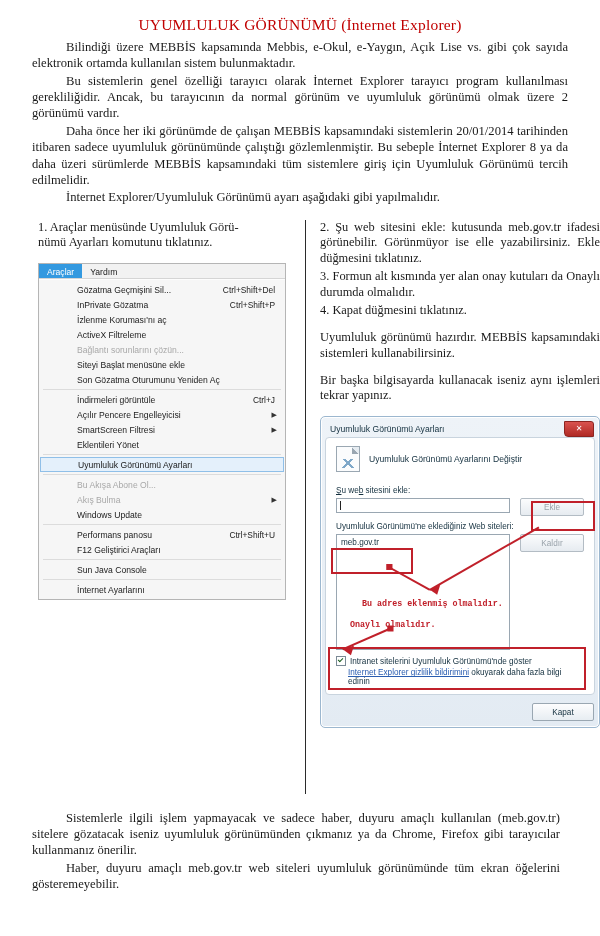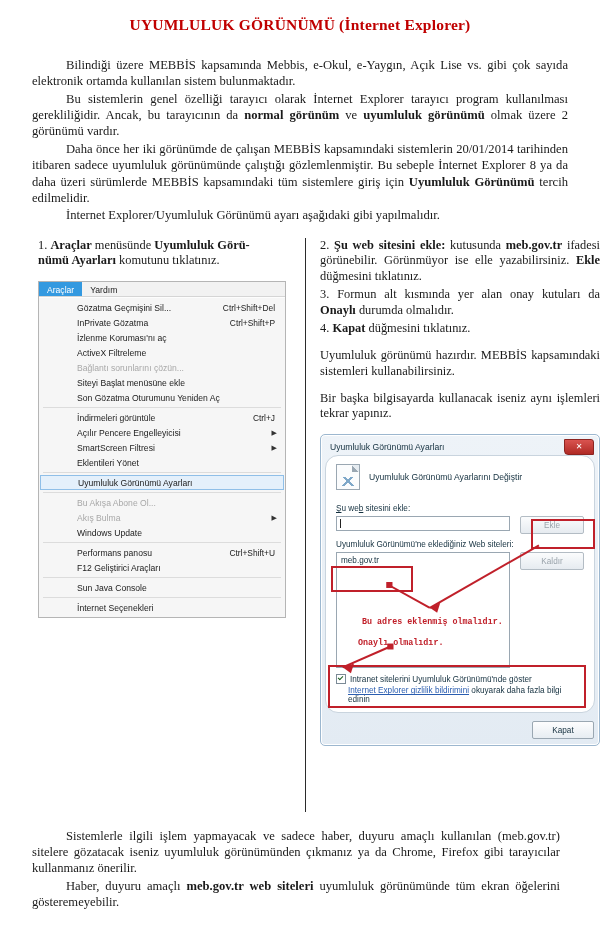--- a/index.html
+++ b/index.html
@@ -21,41 +21,41 @@
     width: 600px;
     height: 936px;
     padding: 0;
     box-sizing: border-box;
   }
 
   
   .doc-title {
     text-align: center;
     color: #c00000;
-    font-weight: bold;
+    font-weight: normal;
     font-size: 15.5px;
     letter-spacing: .2px;
     margin: 16px 0 0 0;
     padding: 0 20px;
     font-family: "Liberation Serif", "DejaVu Serif", serif;
   }
 
   
   .intro {
-    margin: 23px 32px 0 32px;
+    margin: 5px 32px 0 32px;
     font-size: 12.6px;
     line-height: 1.30;
     text-align: justify;
   }
   .intro p {
     margin: 0 0 1px 0;
     text-indent: 34px;
     text-align: justify;
   }
-  b, strong { font-weight: bold; }
+  b, strong { font-weight: normal; }
 
   
   .columns {
     position: relative;
     margin: 14px 0 0 12px;
     display: flex;
     min-height: 580px;
   }
   .col-left {
     width: 272px;
@@ -185,21 +185,21 @@
     color: #fff;
     font-size: 8px;
     display: flex;
     align-items: center;
     justify-content: center;
     line-height: 1;
   }
   .dlg-body {
     background: #ffffff;
     border: 1px solid #c9d4de;
-    border-radius: 13px;
+    border-radius: 4px;
     margin: 0 1px;
     padding: 8px 10px 6px 10px;
     position: relative;
   }
   .dlg-head {
     display: flex;
     align-items: center;
     gap: 9px;
     margin-bottom: 14px;
   }
@@ -450,21 +450,21 @@
             </div>
             <div class="ie-item">
               <span class="lbl">F12 Geliştirici Araçları</span>
             </div>
             <div class="ie-sep"></div>
             <div class="ie-item">
               <span class="lbl">Sun Java Console</span>
             </div>
             <div class="ie-sep"></div>
             <div class="ie-item">
-              <span class="lbl">İnternet Seçenekleri</span>
+              <span class="lbl">İnternet Ayarlarını</span>
             </div>
           </div>
       </div>
     </div>
 
     <div class="col-divider"></div>
 
     <div class="col-right">
       <div class="col-text">
         <p>2. <b>Şu web sitesini ekle:</b> kutusunda <b>meb.gov.tr</b> ifadesi görünebilir. Görünmüyor ise elle yazabilirsiniz. <b>Ekle</b> düğmesini tıklatınız.</p>
@@ -509,21 +509,21 @@
                 <span>Intranet sitelerini Uyumluluk Görünümü'nde göster</span>
               </div>
               <div class="privacy-line"><span class="link">Internet Explorer gizlilik bildirimini</span><span> okuyarak daha fazla bilgi edinin</span></div>
             </div>
 
             <div class="redbox" style="left:205px; top:63px; width:60px; height:26px;"></div>
             <div class="redbox" style="left:5px; top:110px; width:78px; height:22px;"></div>
             <div class="redbox" style="left:2px; top:209px; width:254px; height:39px;"></div>
 
             <div class="redtext" style="left:36px; top:161px;">Bu adres eklenmiş olmalıdır.</div>
-            <div class="redtext" style="left:32px; top:182px;">Onaylı olmalıdır.</div>
+            <div class="redtext" style="left:24px; top:182px;">Onaylı olmalıdır.</div>
 
             <svg class="anno-svg" viewBox="0 0 258 258" preserveAspectRatio="none">
 
               <polyline points="205,90 100,153" fill="none" stroke="#c0202a" stroke-width="2"></polyline>
               <polygon points="100,153 110,148 107,158" fill="#c0202a"></polygon>
 
               <polyline points="62,131 100,153" fill="none" stroke="#c0202a" stroke-width="2"></polyline>
               <rect x="58" y="127" width="6" height="6" fill="#c0202a"></rect>
 
               <polyline points="62,192 16,213" fill="none" stroke="#c0202a" stroke-width="2"></polyline>

